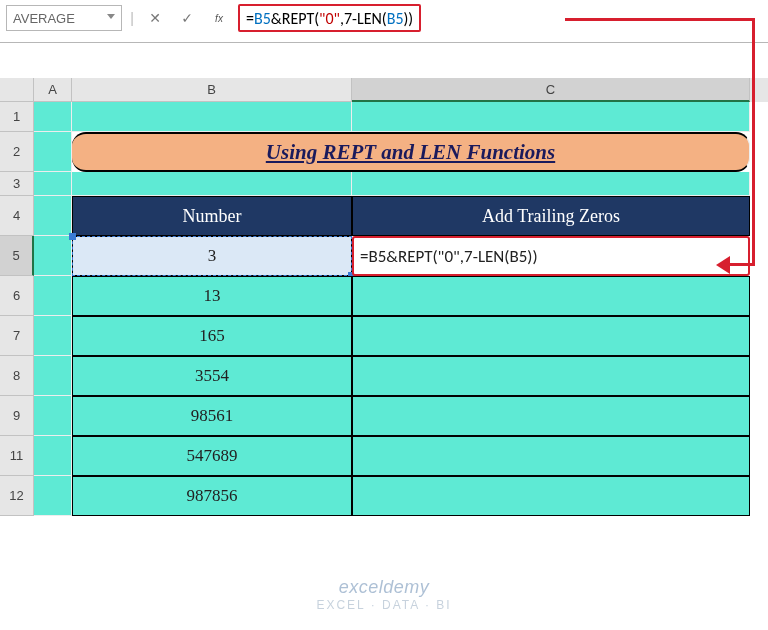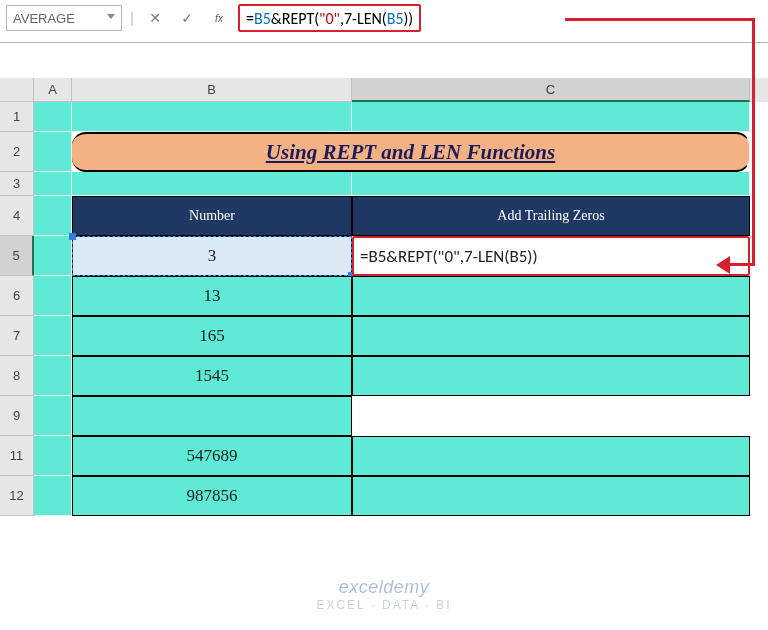--- a/index.html
+++ b/index.html
@@ -152,21 +152,21 @@
     display: flex;
     align-items: center;
     justify-content: center;
   }
 
   
   .tbl-head {
     background: #1f3864;
     color: #fff;
     font-family: "Comic Sans MS", cursive;
-    font-size: 14px;
+    font-size: 18px;
     border: 1px solid #000;
   }
 
   
   .data-cell {
     border: 1px solid #000;
     font-family: "Comic Sans MS", cursive;
     font-size: 17px;
   }
 
@@ -323,26 +323,27 @@
     </div>
     <div class="row">
       <div class="rh">7</div>
       <div class="cell"></div>
       <div class="cell data-cell">165</div>
       <div class="cell data-cell"></div>
     </div>
     <div class="row">
       <div class="rh">8</div>
       <div class="cell"></div>
-      <div class="cell data-cell">1545</div>
+      <div class="cell data-cell">3554</div>
       <div class="cell data-cell"></div>
     </div>
     <div class="row">
       <div class="rh">9</div>
       <div class="cell"></div>
+      <div class="cell data-cell">98561</div>
       <div class="cell data-cell"></div>
     </div>
     <div class="row">
       <div class="rh">11</div>
       <div class="cell"></div>
       <div class="cell data-cell">547689</div>
       <div class="cell data-cell"></div>
     </div>
     <div class="row">
       <div class="rh">12</div>

